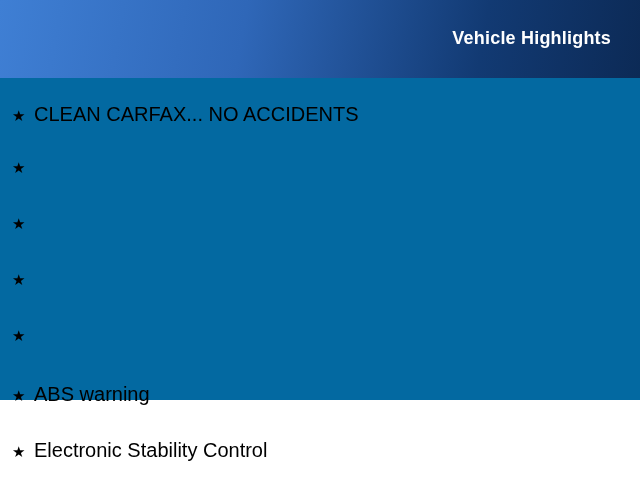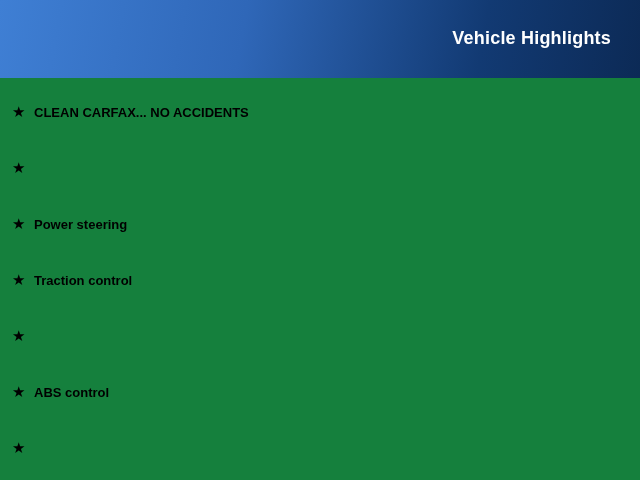--- a/index.html
+++ b/index.html
@@ -9,22 +9,22 @@
   body {
     width: 640px;
     height: 480px;
     background: #ffffff;
     font-family: "Liberation Sans", sans-serif;
     overflow: hidden;
   }
   .page {
     position: relative;
     width: 640px;
-    height: 480px;
-    background: #15803d;
+    height: 400px;
+    background: #0369a1;
     box-sizing: border-box;
   }
   .header {
     position: relative;
     width: 100%;
     height: 78px;
     background: linear-gradient(100deg, #3f7fd4 0%, #2f67b8 38%, #123a73 75%, #0c2a56 100%);
     display: flex;
     align-items: center;
     justify-content: flex-end;
@@ -57,22 +57,22 @@
   }
   .bullet-icon {
     width: 22px;
     flex: 0 0 22px;
     color: #000000;
     font-size: 15px;
     line-height: 1;
   }
   .item-label {
     color: #000000;
-    font-size: 13px;
-    font-weight: bold;
+    font-size: 20px;
+    font-weight: normal;
     line-height: 1;
     white-space: nowrap;
   }
 </style>
 </head>
 <body>
 
 <div class="page">
 
   <div class="header">
@@ -82,31 +82,30 @@
   <ul class="list">
     <li class="list-item">
       <span class="bullet-icon">★</span>
       <span class="item-label">CLEAN CARFAX... NO ACCIDENTS</span>
     </li>
     <li class="list-item">
       <span class="bullet-icon">★</span>
     </li>
     <li class="list-item">
       <span class="bullet-icon">★</span>
-      <span class="item-label">Power steering</span>
-    </li>
-    <li class="list-item">
-      <span class="bullet-icon">★</span>
-      <span class="item-label">Traction control</span>
     </li>
     <li class="list-item">
       <span class="bullet-icon">★</span>
     </li>
     <li class="list-item">
       <span class="bullet-icon">★</span>
-      <span class="item-label">ABS control</span>
     </li>
     <li class="list-item">
       <span class="bullet-icon">★</span>
+      <span class="item-label">ABS warning</span>
+    </li>
+    <li class="list-item">
+      <span class="bullet-icon">★</span>
+      <span class="item-label">Electronic Stability Control</span>
     </li>
   </ul>
 
 </div>
 
 </body></html>

